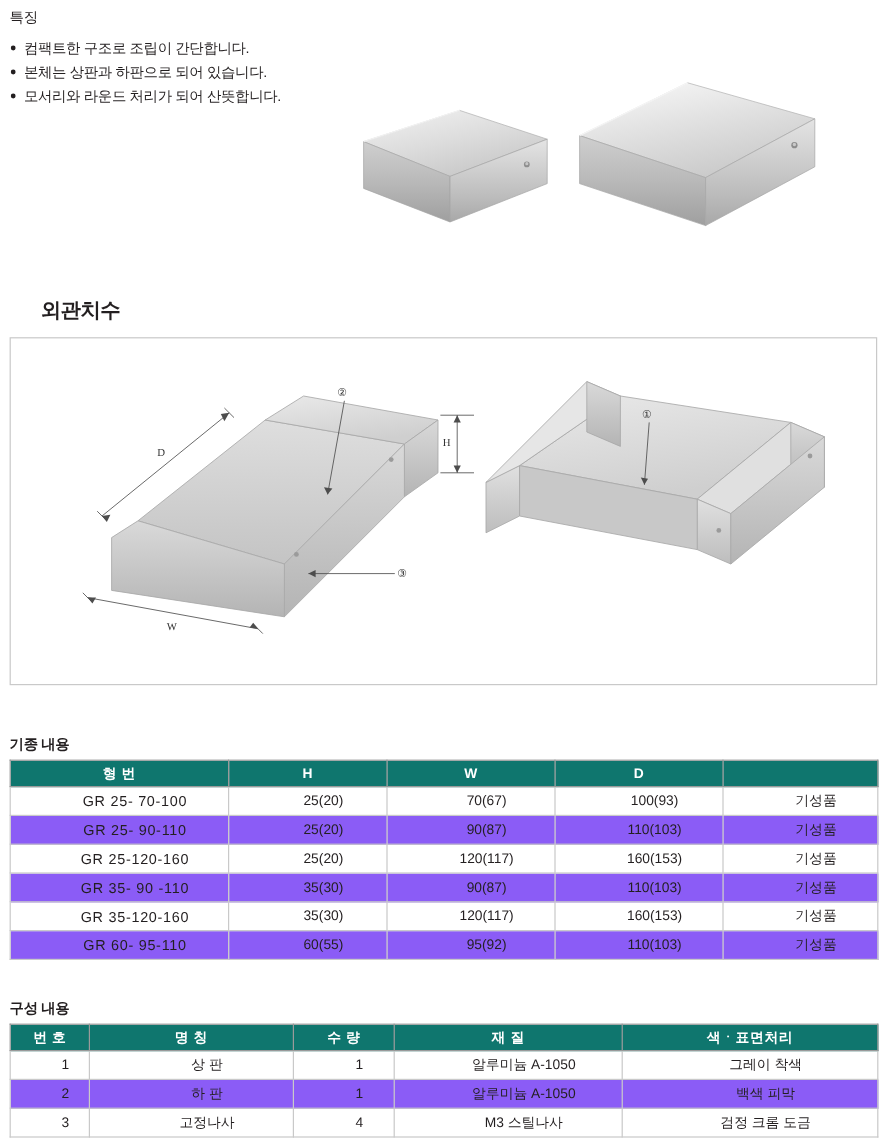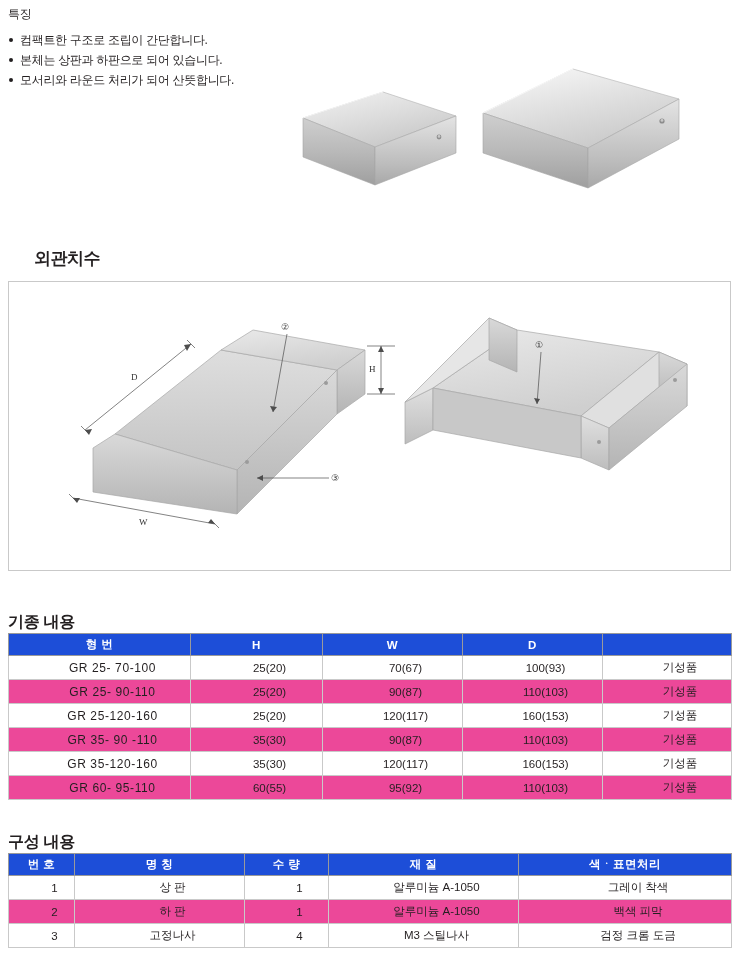--- a/index.html
+++ b/index.html
@@ -79,50 +79,50 @@
     width: 723px;
     height: 290px;
     border: 1px solid #c9c9c9;
     box-sizing: border-box;
     background: #ffffff;
   }
 
   
   .table-label {
     position: absolute;
-    font-size: 16px;
+    font-size: 12px;
     font-weight: bold;
     letter-spacing: -0.3px;
   }
   #label-models { left: 8px; top: 612px; }
   #label-parts  { left: 8px; top: 832px; }
 
   table.spec {
     position: absolute;
     border-collapse: collapse;
     font-size: 11.5px;
     table-layout: fixed;
   }
   table.spec th {
-    background: #1d4ed8;
+    background: #0f766e;
     color: #ffffff;
     font-weight: bold;
     border: 1px solid #9a9a9a;
     height: 19px;
     letter-spacing: 0.5px;
   }
   table.spec td {
     border: 1px solid #c9c9c9;
     text-align: center;
     height: 21px;
     color: #231f20;
     padding-left: 27px;
   }
   table.spec tr.alt td {
-    background: #ec4899;
+    background: #8b5cf6;
   }
   td.model {
     text-align: center;
     letter-spacing: 0.6px;
     font-size: 12px;
   }
 
   #table-models {
     left: 8px;
     top: 633px;

